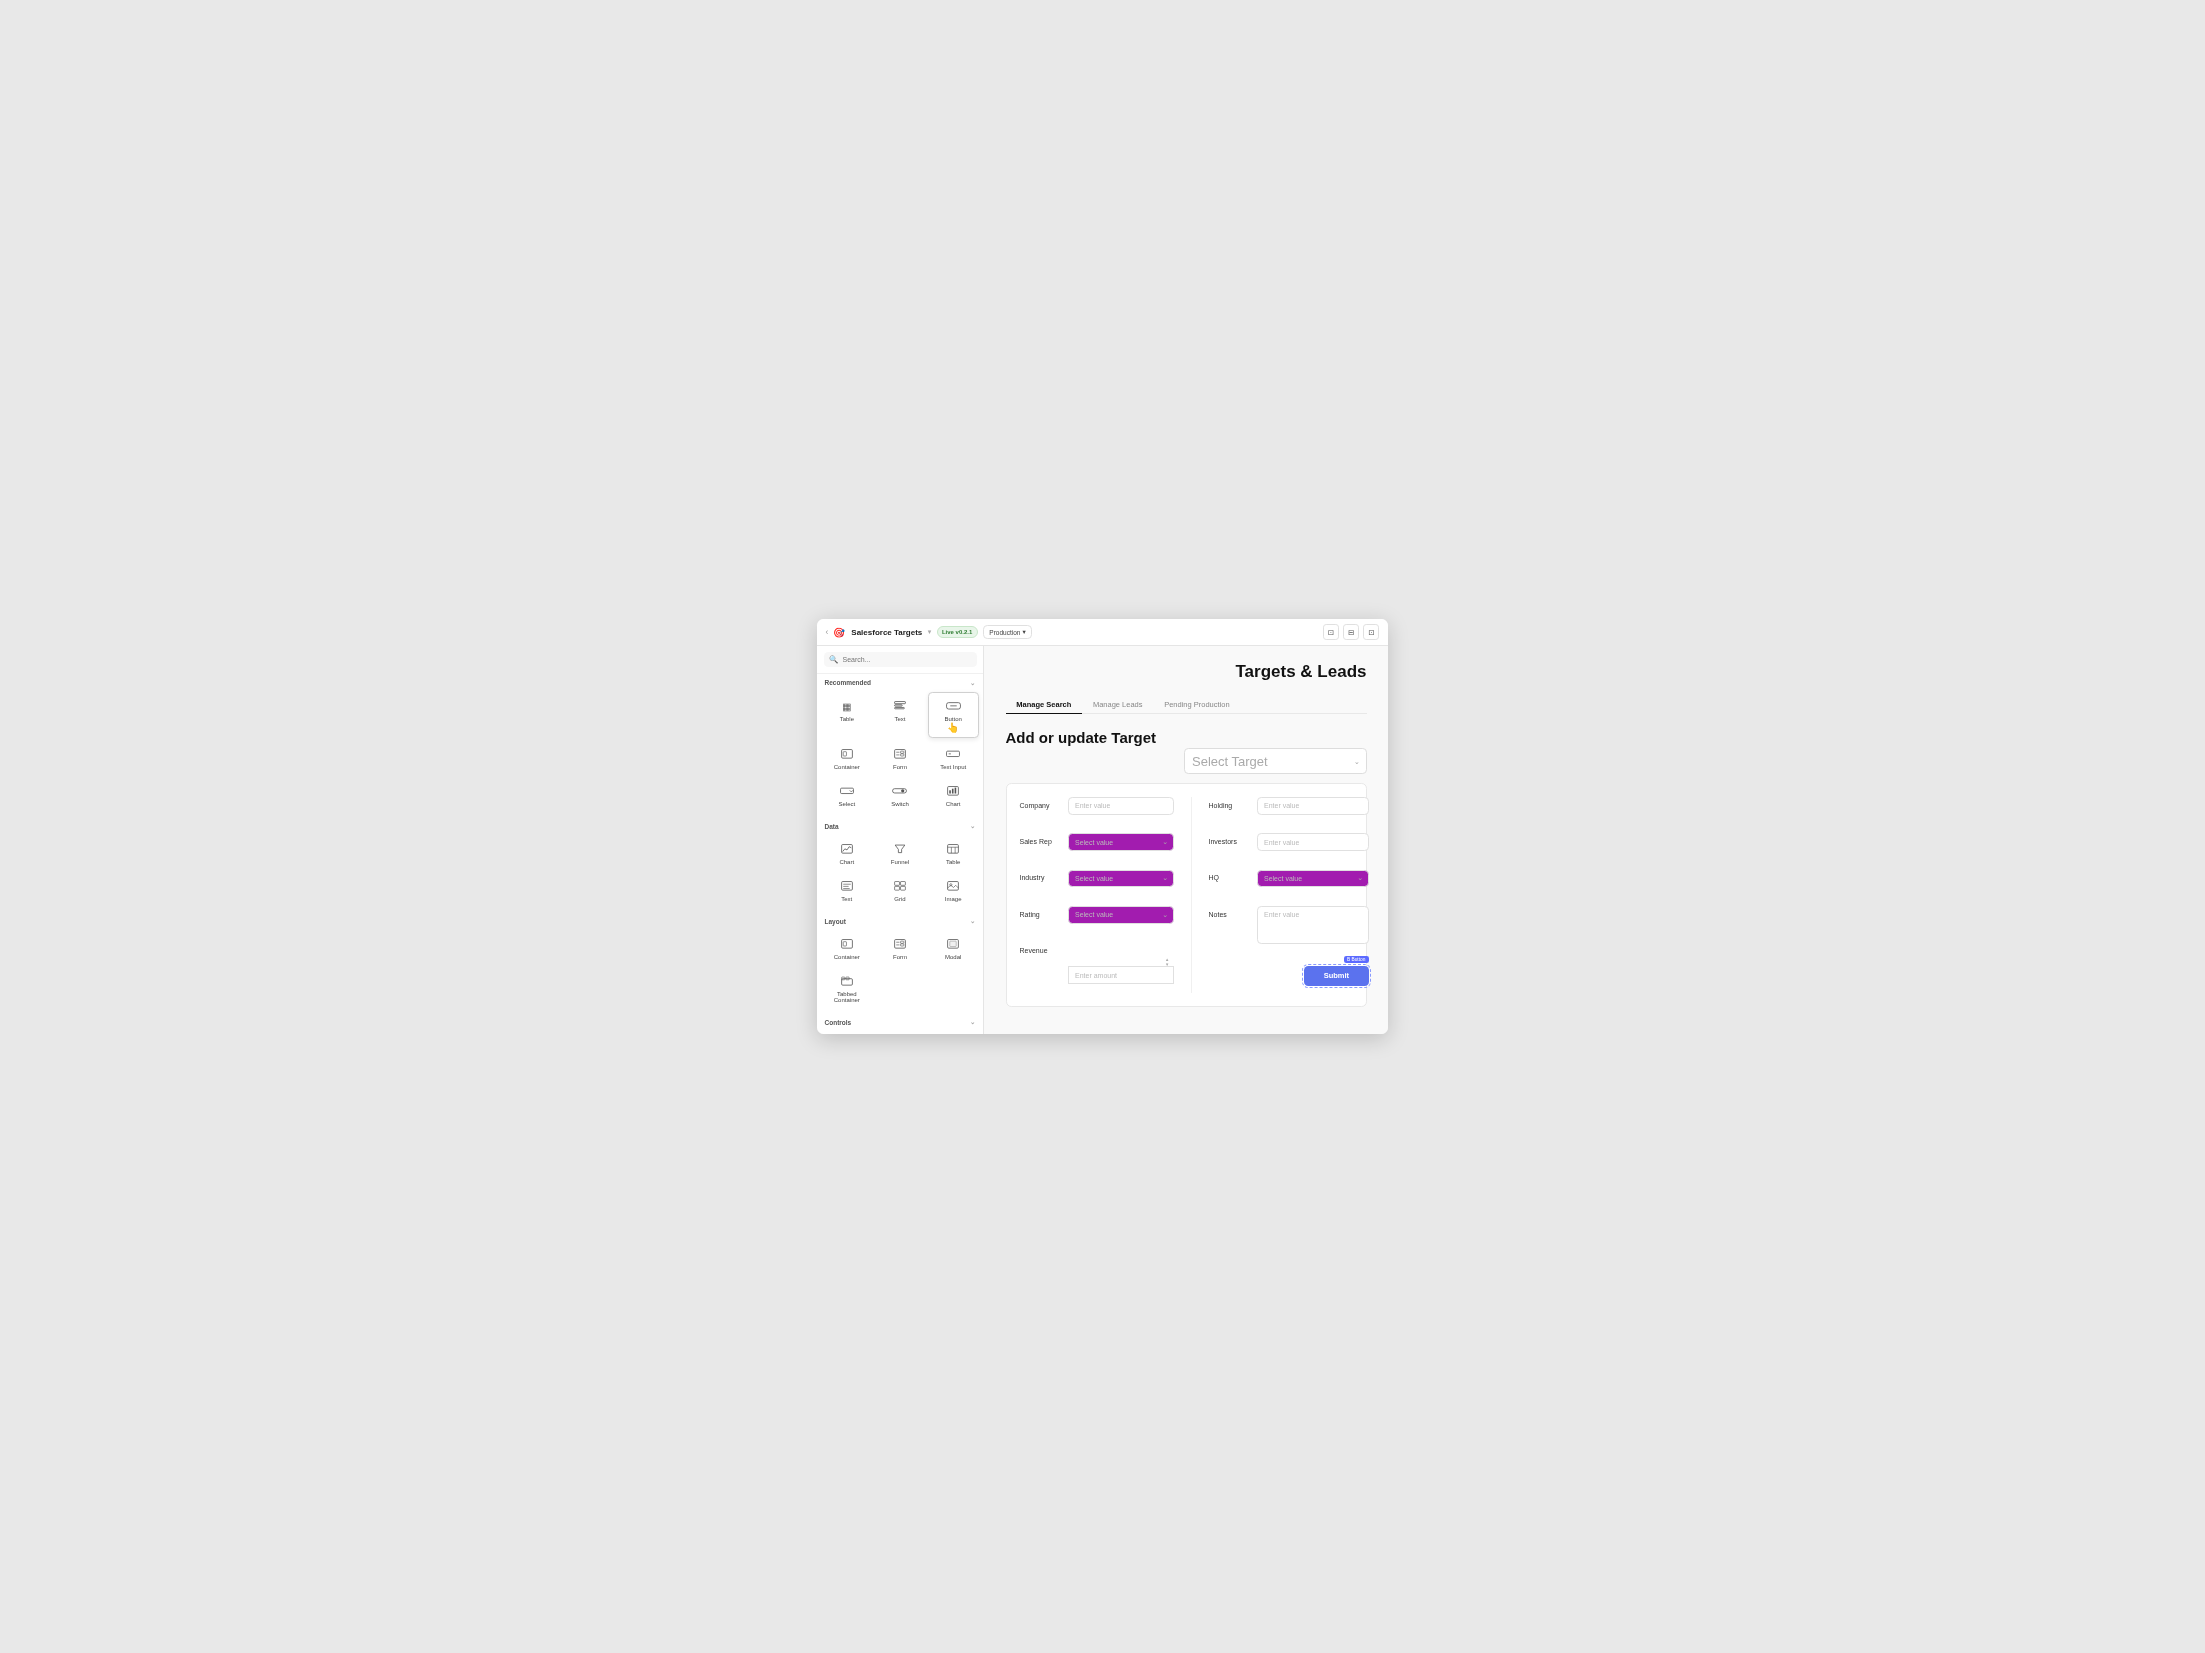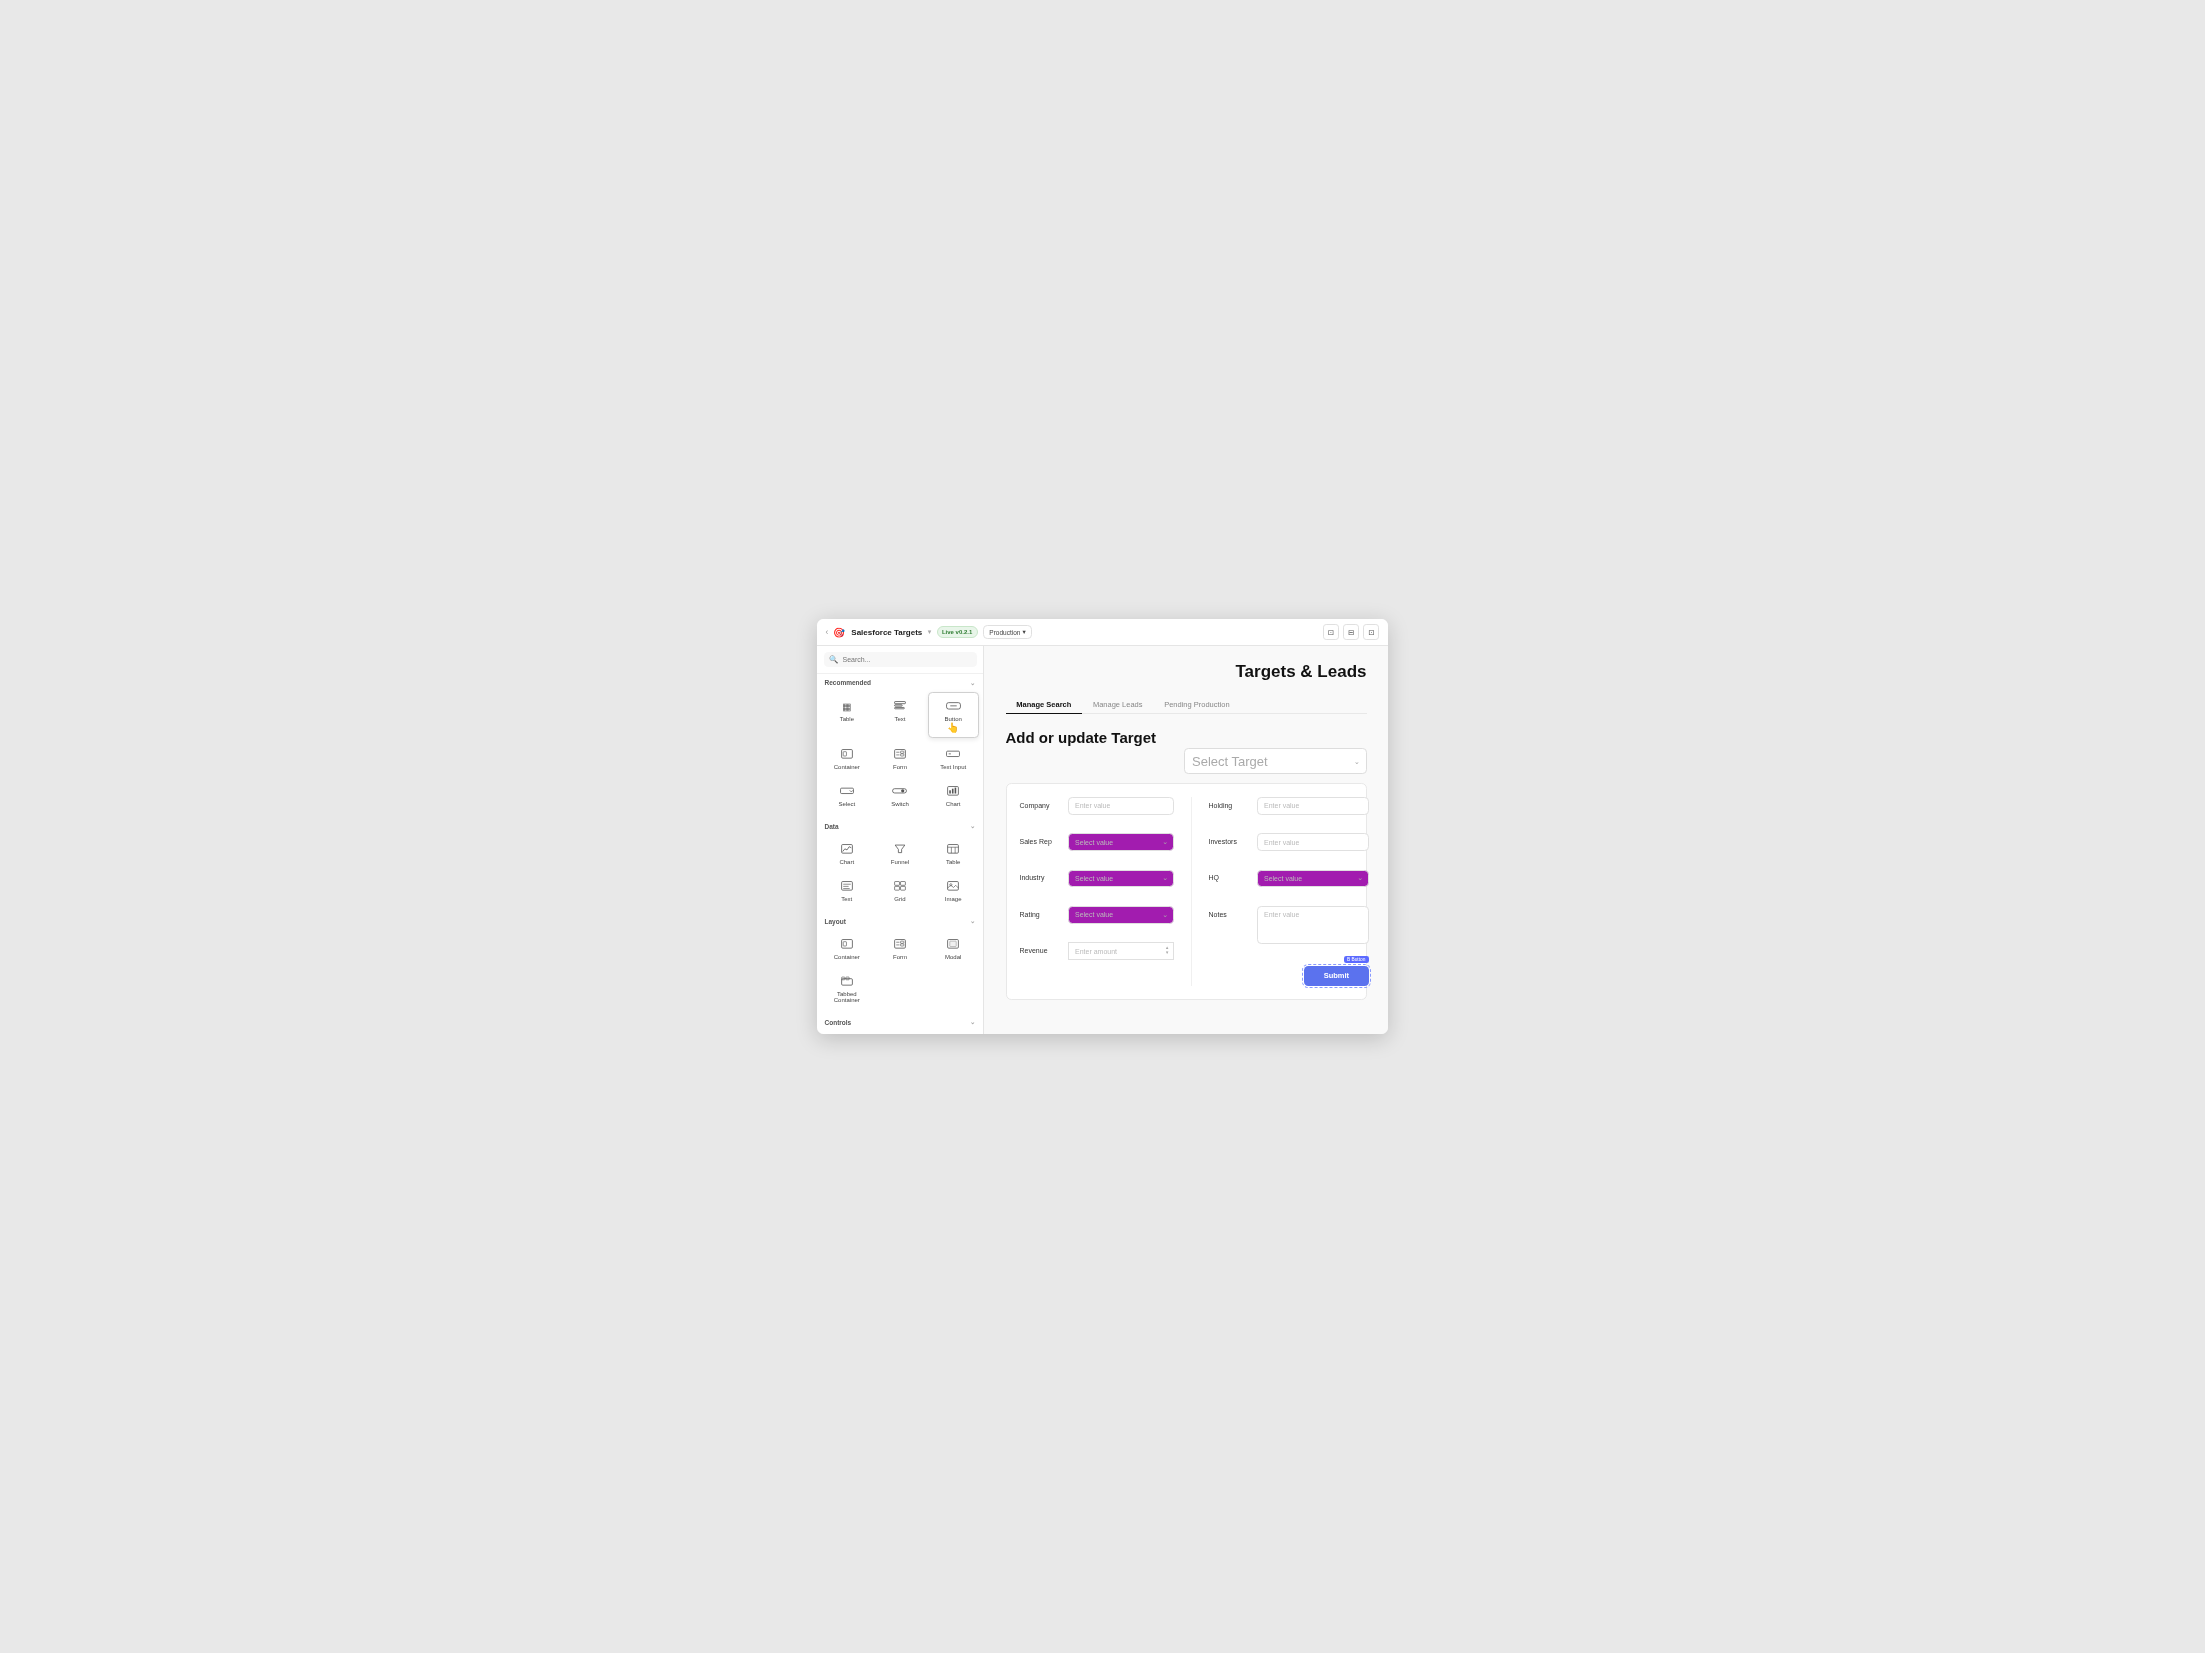--- a/index.html
+++ b/index.html
@@ -331,20 +331,21 @@
     }
     .form-revenue-wrapper input {
       width: 100%;
       padding: 4.3px 17px 4.3px 6.5px;
       border: 0.5px solid #e0e0e0;
       border-radius: 0;
       font-size: 7px;
       color: #bbb;
       background: #fff;
       outline: none;
+      margin-top: 24px;
     }
     .form-revenue-wrapper input::placeholder { color: #bbb; }
     .form-revenue-arrows {
       position: absolute;
       right: 4.3px;
       top: 50%;
       transform: translateY(-50%);
       display: flex;
       flex-direction: column;
       gap: 0.5px;

